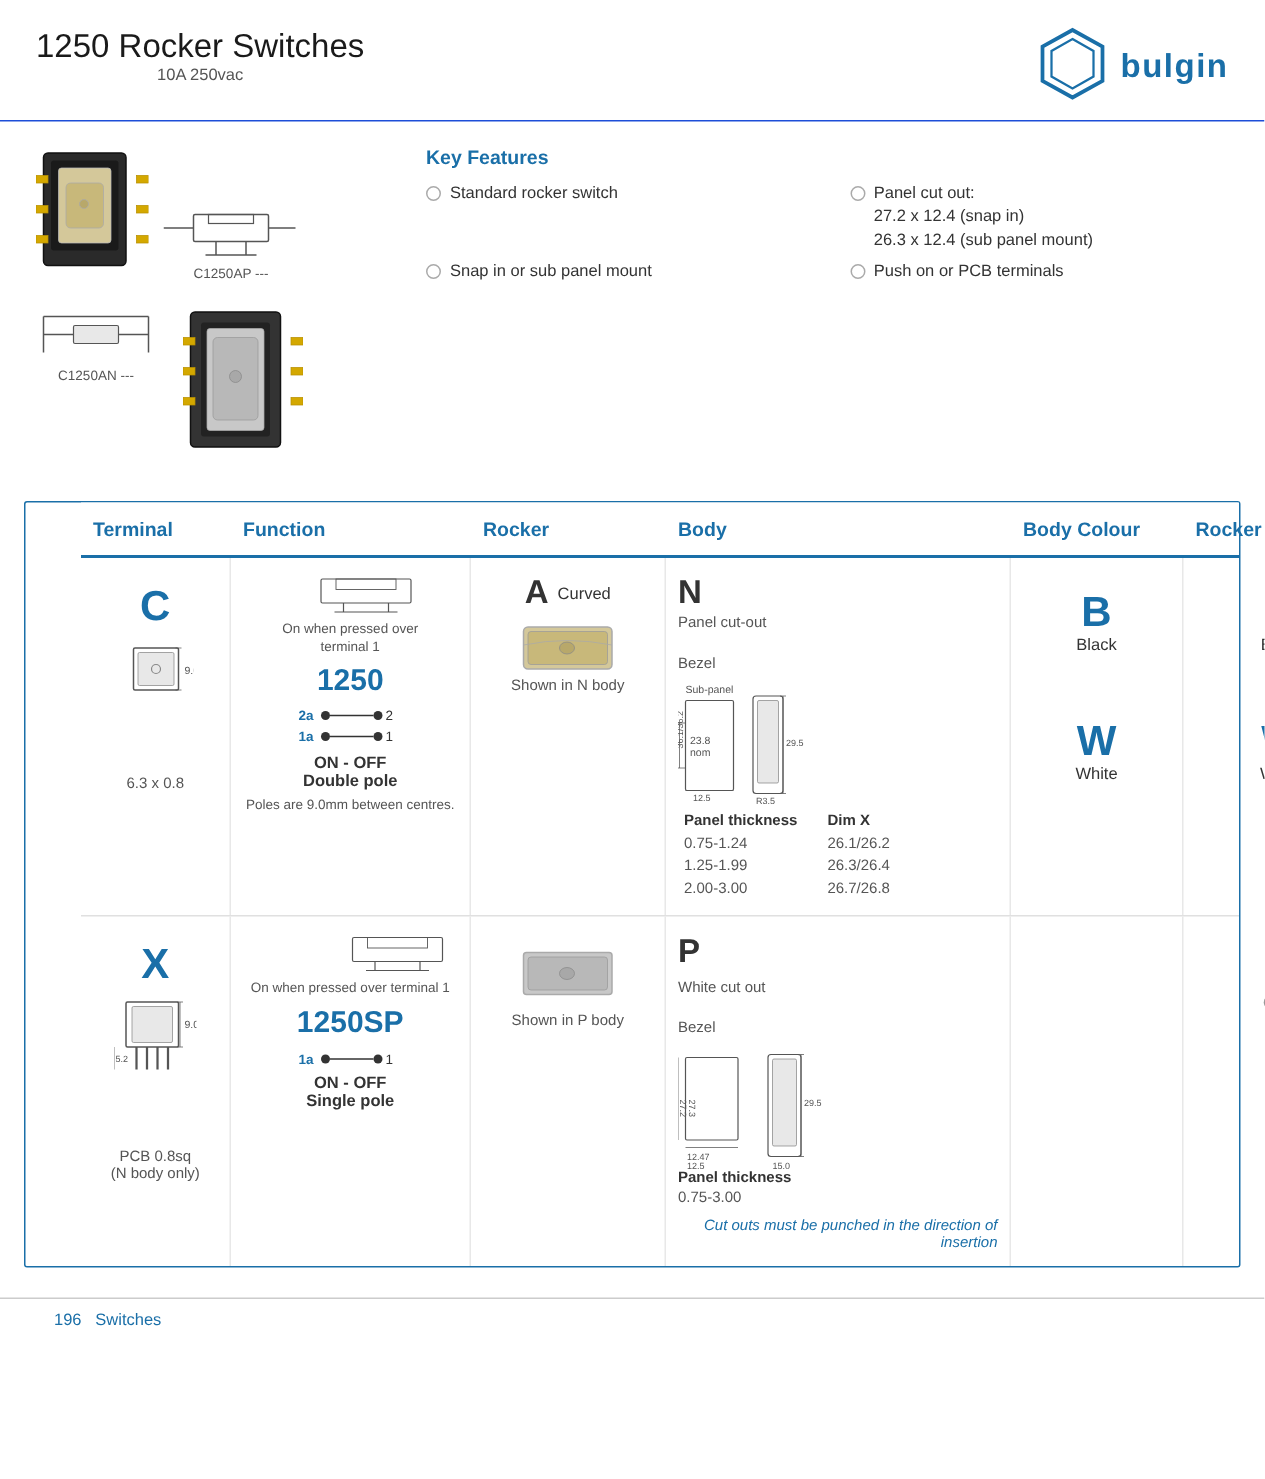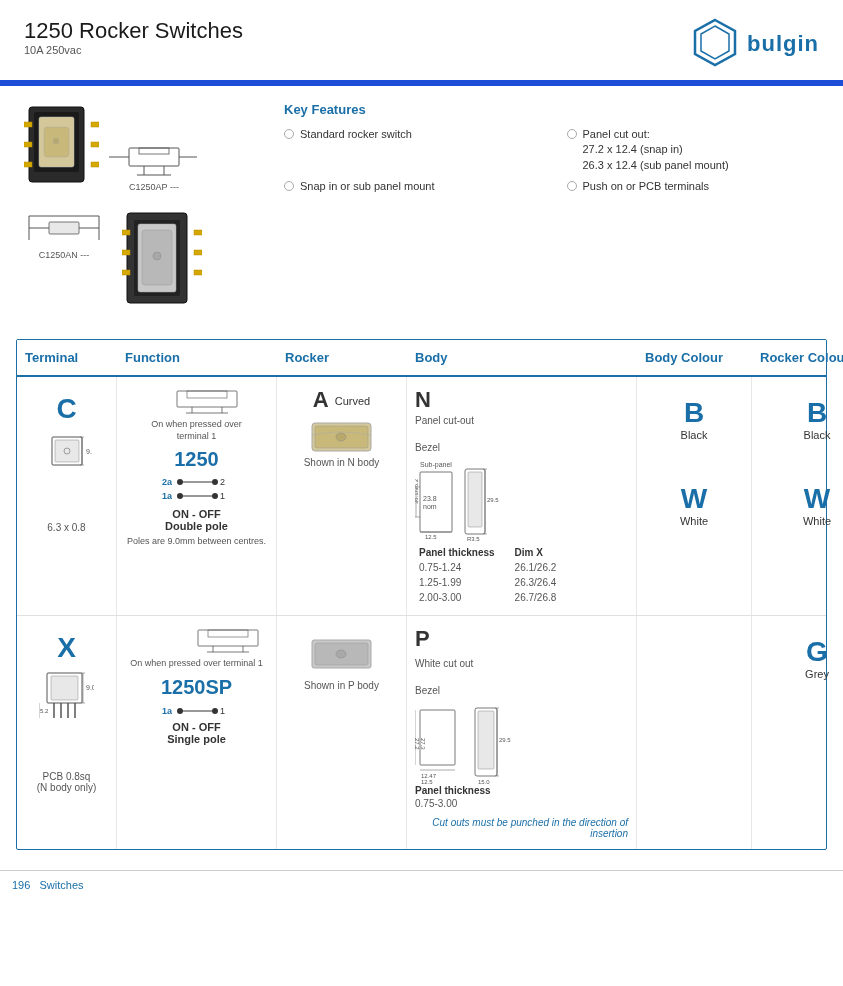--- a/index.html
+++ b/index.html
@@ -11,21 +11,22 @@
       width: 843px;
       min-height: 986px;
     }
 
     
     .header {
       display: flex;
       justify-content: space-between;
       align-items: flex-start;
       padding: 18px 24px 10px 24px;
-      border-bottom: 6px solid #1d4ed8;
+      border-bottom: 1px solid #1d4ed8;
+      text-align: center;
     }
     .header-title h1 {
       font-size: 22px;
       font-weight: 400;
       color: #1a1a1a;
     }
     .header-title p {
       font-size: 11px;
       color: #555;
     }
@@ -104,20 +105,21 @@
       border-radius: 50%;
       flex-shrink: 0;
       margin-top: 2px;
     }
 
     
     .table-section {
       margin: 10px 16px 20px 16px;
       border: 1px solid #1a6fa8;
       border-radius: 2px;
+      padding-left: 37px;
     }
 
     .table-header {
       display: grid;
       grid-template-columns: 100px 160px 130px 230px 115px 130px;
       background: #fff;
       border-bottom: 2px solid #1a6fa8;
       padding: 10px 8px;
     }
     .th {
@@ -257,21 +259,21 @@
     .cut-warning {
       font-size: 10px;
       color: #1a6fa8;
       text-align: right;
       font-style: italic;
       margin-top: 6px;
     }
 
     
     .footer {
-      padding: 8px 12px;
+      padding: 8px 36px;
       border-top: 1px solid #ccc;
       display: flex;
       justify-content: space-between;
       align-items: center;
     }
     .footer-text {
       font-size: 11px;
       color: #1a6fa8;
     }
 

